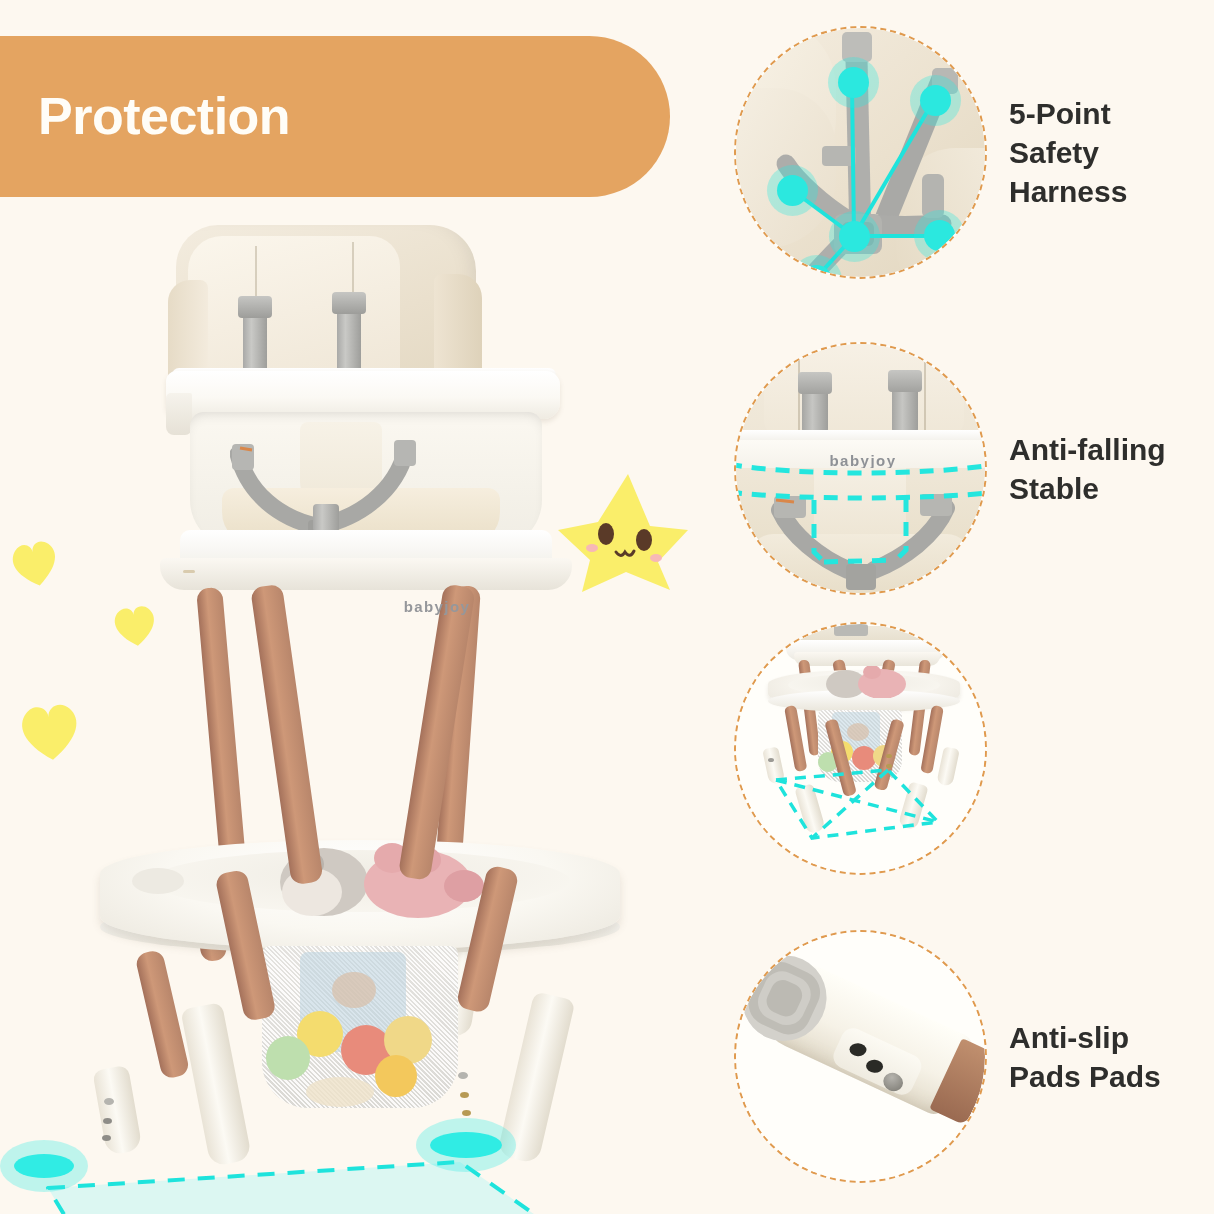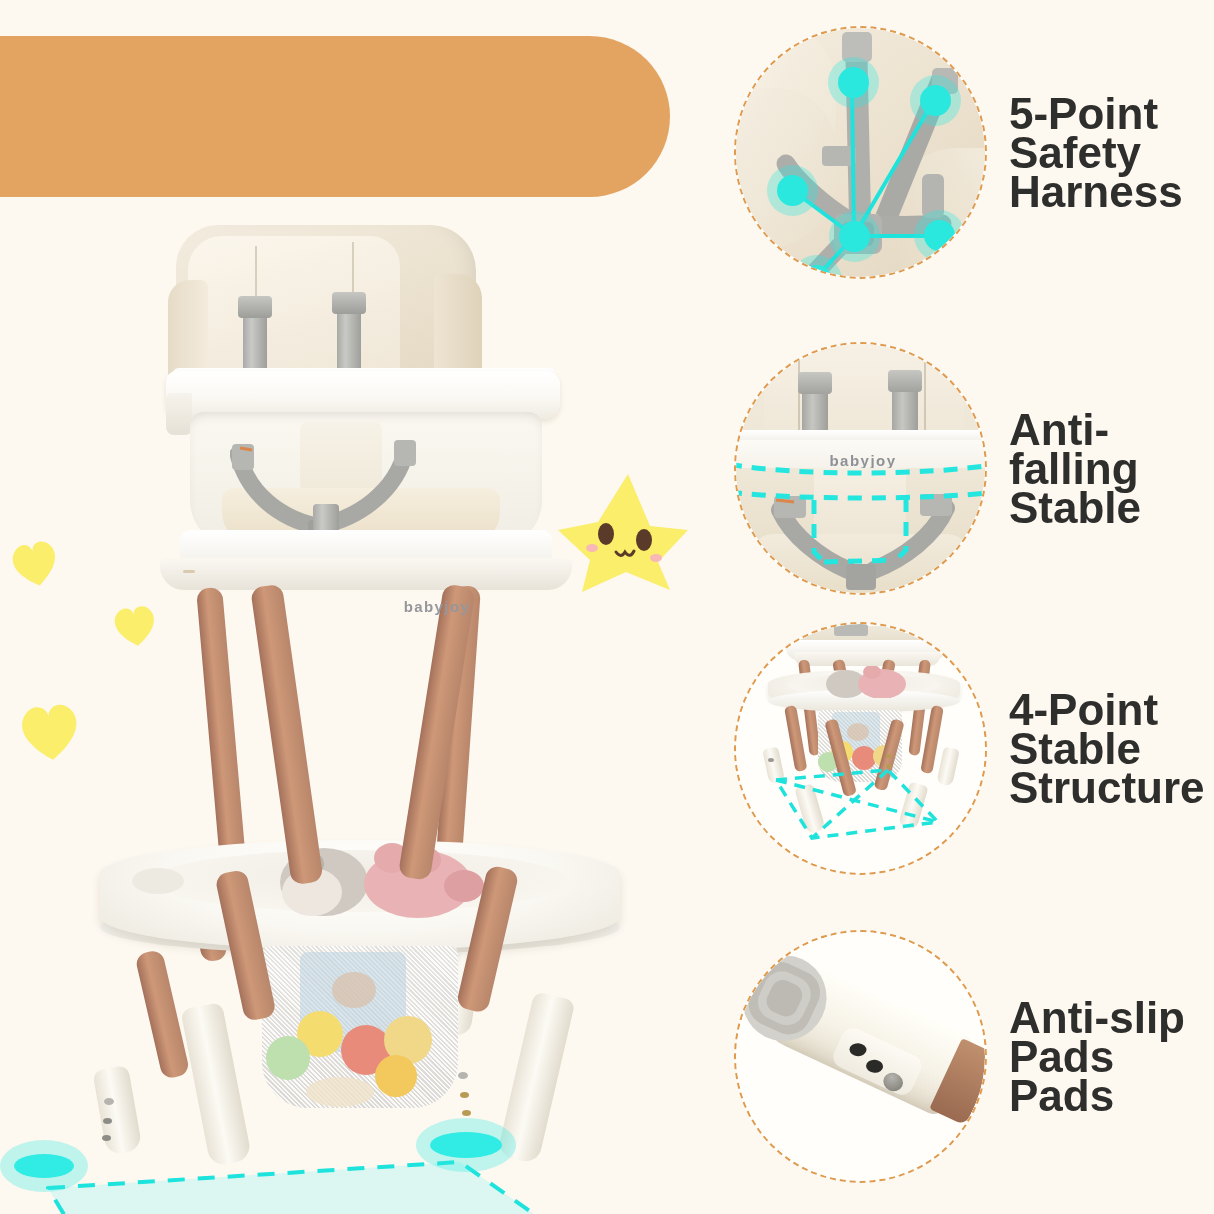--- a/index.html
+++ b/index.html
@@ -31,21 +31,21 @@
   .feature{ position:absolute; display:flex; align-items:center; }
   .fcircle{
     position:relative; width:253px; height:253px; border-radius:50%;
     border:2px dashed #E09A4E;
     overflow:hidden; flex:0 0 auto;
     background:#FFFDF8;
   }
   .fcircle-inner{ position:absolute; inset:0; border-radius:50%; overflow:hidden; }
   .flabel{
     margin-left:22px; color:#2E2E2C; font-weight:bold;
-    font-size:44px; line-height:39px; white-space:pre-line;
+    font-size:30px; line-height:39px; white-space:pre-line;
   }
   .strapv{ position:absolute; background:linear-gradient(90deg,#A9A9A7,#C9C9C6 35%,#9E9E9B); }
 
   
   .dot{
     position:absolute; border-radius:50%;
     background:#2BE8DF;
     box-shadow:0 0 0 10px rgba(43,232,223,.32);
   }
 
@@ -175,20 +175,21 @@
   
   .star{ position:absolute; }
   .heart{ position:absolute; }
 </style>
 </head>
 <body>
 
 <div id="stage">
 
   <div class="banner">
+    <div class="banner-line">Protection</div>
   </div>
 
   <div id="chair">
 
     <div class="backrest"></div>
     <div class="backrest2"></div>
     <div class="bcrease" style="left:255px;top:46px;height:128px;"></div>
     <div class="bcrease" style="left:352px;top:42px;height:130px;"></div>
     <div class="wing-l"></div>
     <div class="wing-r"></div>
@@ -441,23 +442,20 @@
         <div style="position:absolute;left:150px;top:130px;width:6px;height:4px;background:#B79A54;border-radius:50%;"></div>
         <div style="position:absolute;left:150px;top:140px;width:6px;height:4px;background:#B79A54;border-radius:50%;"></div>
 
         <svg style="position:absolute;inset:0;" width="253" height="253">
           <polygon points="40,156 152,146 202,198 76,214" fill="none" stroke="#1EE3DC" stroke-width="3.5" stroke-dasharray="11 8"></polygon>
           <line x1="40" y1="156" x2="202" y2="198" stroke="#1EE3DC" stroke-width="3.5" stroke-dasharray="11 8"></line>
           <line x1="152" y1="146" x2="76" y2="214" stroke="#1EE3DC" stroke-width="3.5" stroke-dasharray="11 8"></line>
         </svg>
       </div>
     </div>
-    <div class="flabel">4-Point
-Stable
-Structure</div>
   </div>
 
   <div class="feature" style="left:734px;top:930px;">
     <div class="fcircle">
       <div class="fcircle-inner" style="background:#FFFEFA;">
 
         <div style="position:absolute;left:8px;top:24px;width:244px;height:86px;transform:rotate(25deg);transform-origin:18% 40%;">
           <div style="position:absolute;left:22px;top:0;width:214px;height:86px;background:linear-gradient(180deg,#FFFEF8 0%,#F6F2E7 55%,#E3DCCB 100%);border-radius:44px 14px 14px 44px;box-shadow:inset -6px -10px 16px -8px rgba(130,115,90,.25);"></div>
 
           <div style="position:absolute;left:2px;top:0;width:84px;height:86px;border-radius:50%;background:#D3D1CB;"></div>

